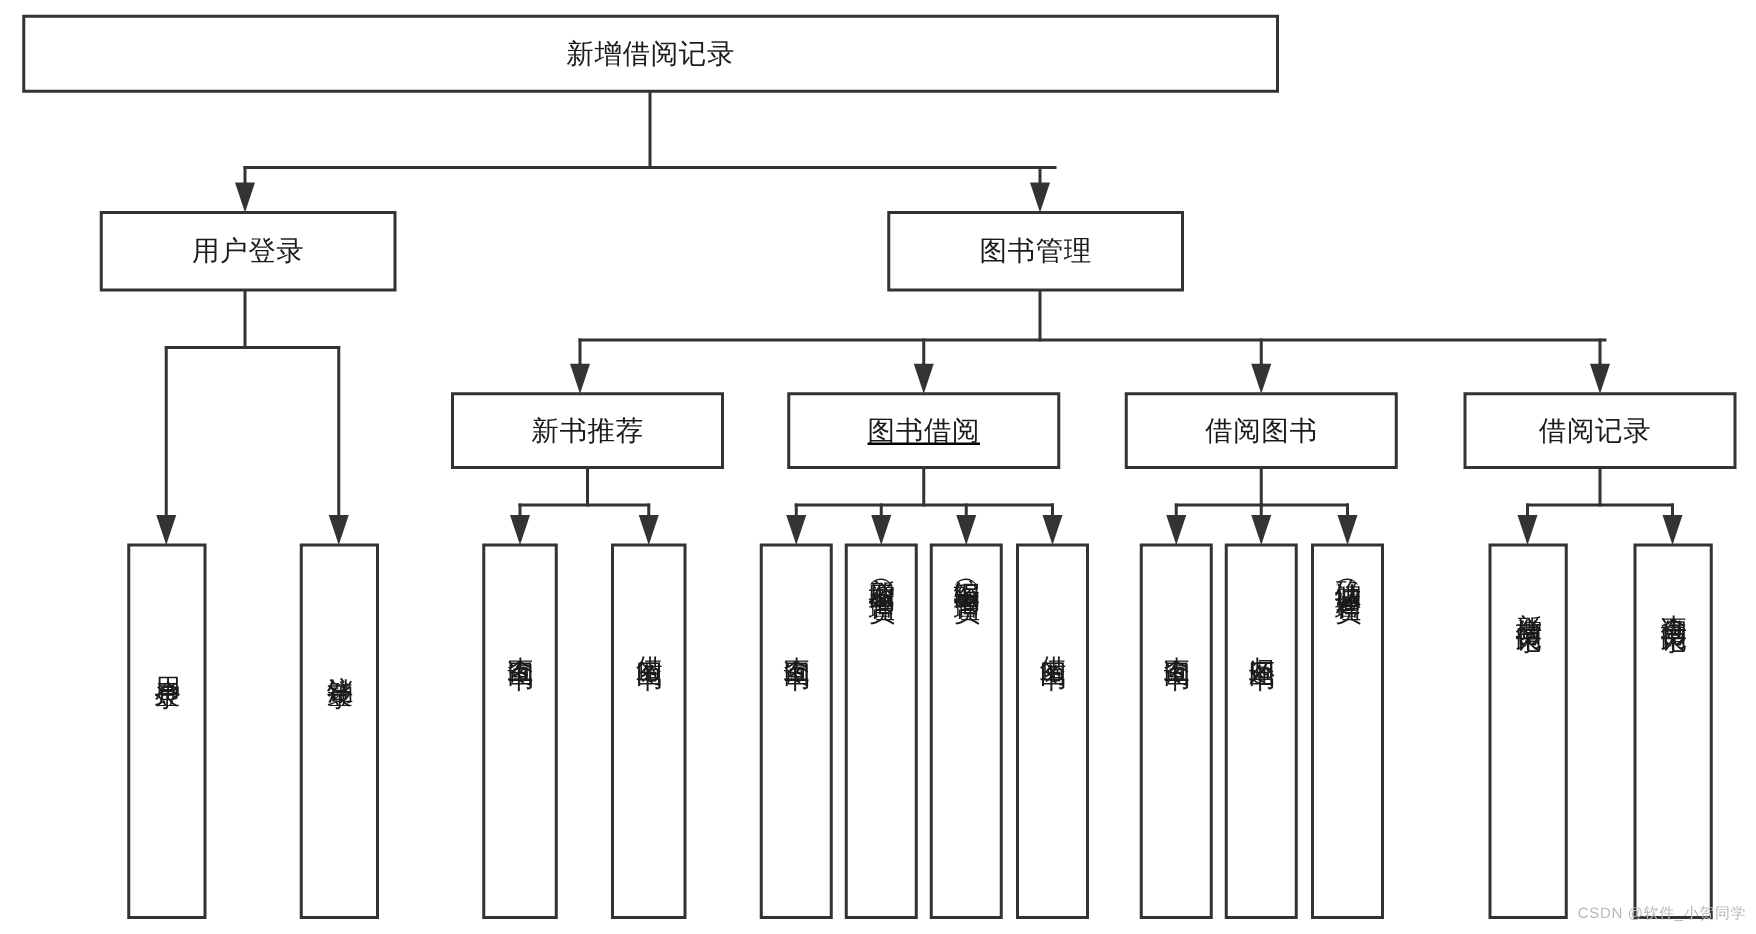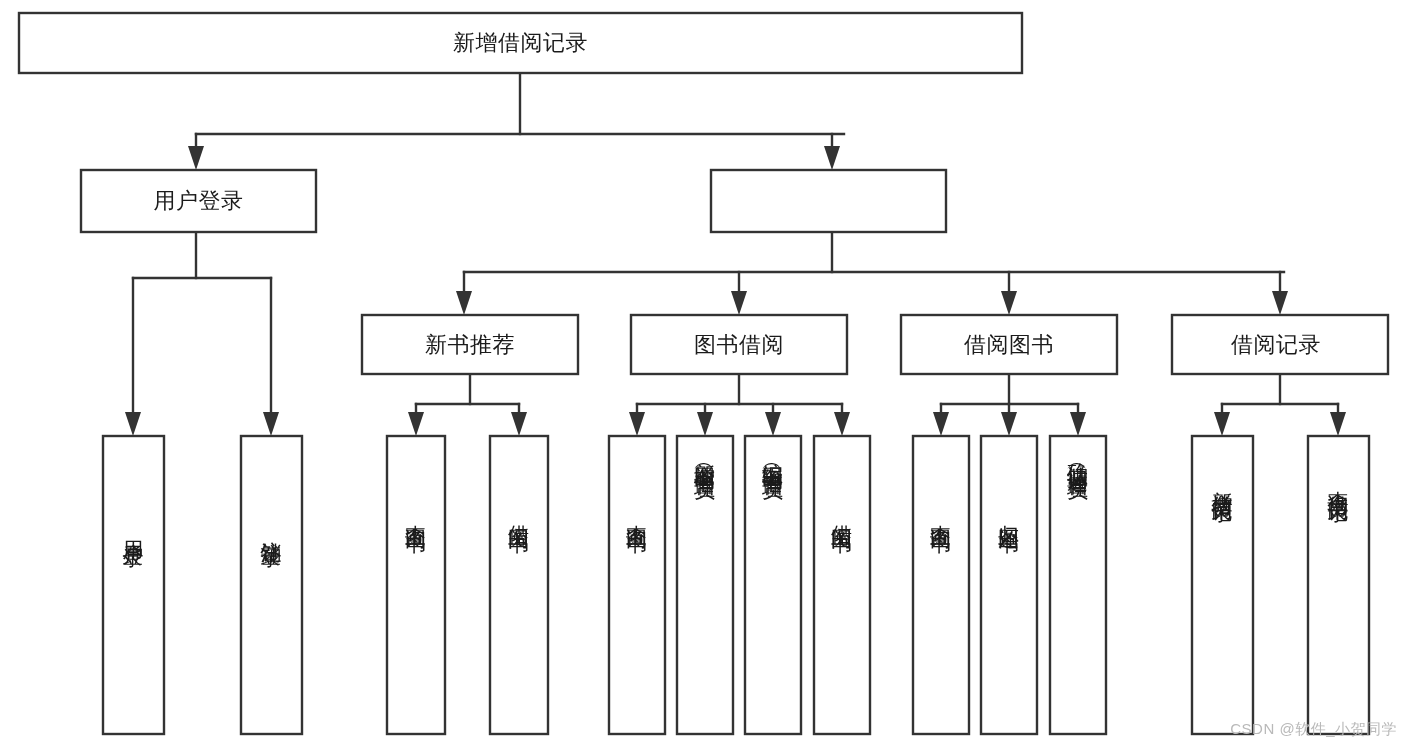--- a/index.html
+++ b/index.html
@@ -70,21 +70,21 @@
     font-size: 22px;
     color: #1b1b1b;
     white-space: nowrap;
     letter-spacing: 0.5px;
   }
   #watermark {
     position: absolute;
     right: 8px;
     bottom: 8px;
     font-family: "Liberation Sans", "DejaVu Sans", sans-serif;
-    font-size: 15px;
+    font-size: 12px;
     color: #b9b9b9;
     white-space: nowrap;
     letter-spacing: 0.5px;
   }
 </style>
 </head>
 <body>
 
 <div id="diagram-root">
 
@@ -194,26 +194,29 @@
   </svg>
 
   <div class="hlabel-wrap" style="left:19px; top:13px; width:1003px; height:60px;">
     <span class="hlabel-text">新增借阅记录</span>
   </div>
 
   <div class="hlabel-wrap" style="left:81px; top:170px; width:235px; height:62px;">
     <span class="hlabel-text">用户登录</span>
   </div>
 
+  <div class="hlabel-wrap" style="left:711px; top:170px; width:235px; height:62px;">
+    <span class="hlabel-text">图书管理</span>
+  </div>
 
   <div class="hlabel-wrap" style="left:362px; top:315px; width:216px; height:59px;text-align:center;">
     <span class="hlabel-text">新书推荐</span>
   </div>
 
-  <div class="hlabel-wrap" style="left:631px; top:315px; width:216px; height:59px;">
+  <div class="hlabel-wrap" style="left:631px; top:315px; width:216px; height:59px;text-decoration:underline;">
     <span class="hlabel-text">图书借阅</span>
   </div>
 
   <div class="hlabel-wrap" style="left:901px; top:315px; width:216px; height:59px;">
     <span class="hlabel-text">借阅图书</span>
   </div>
 
   <div class="hlabel-wrap" style="left:1172px; top:315px; width:208px; height:59px;">
     <span class="hlabel-text">借阅记录</span>
   </div>

